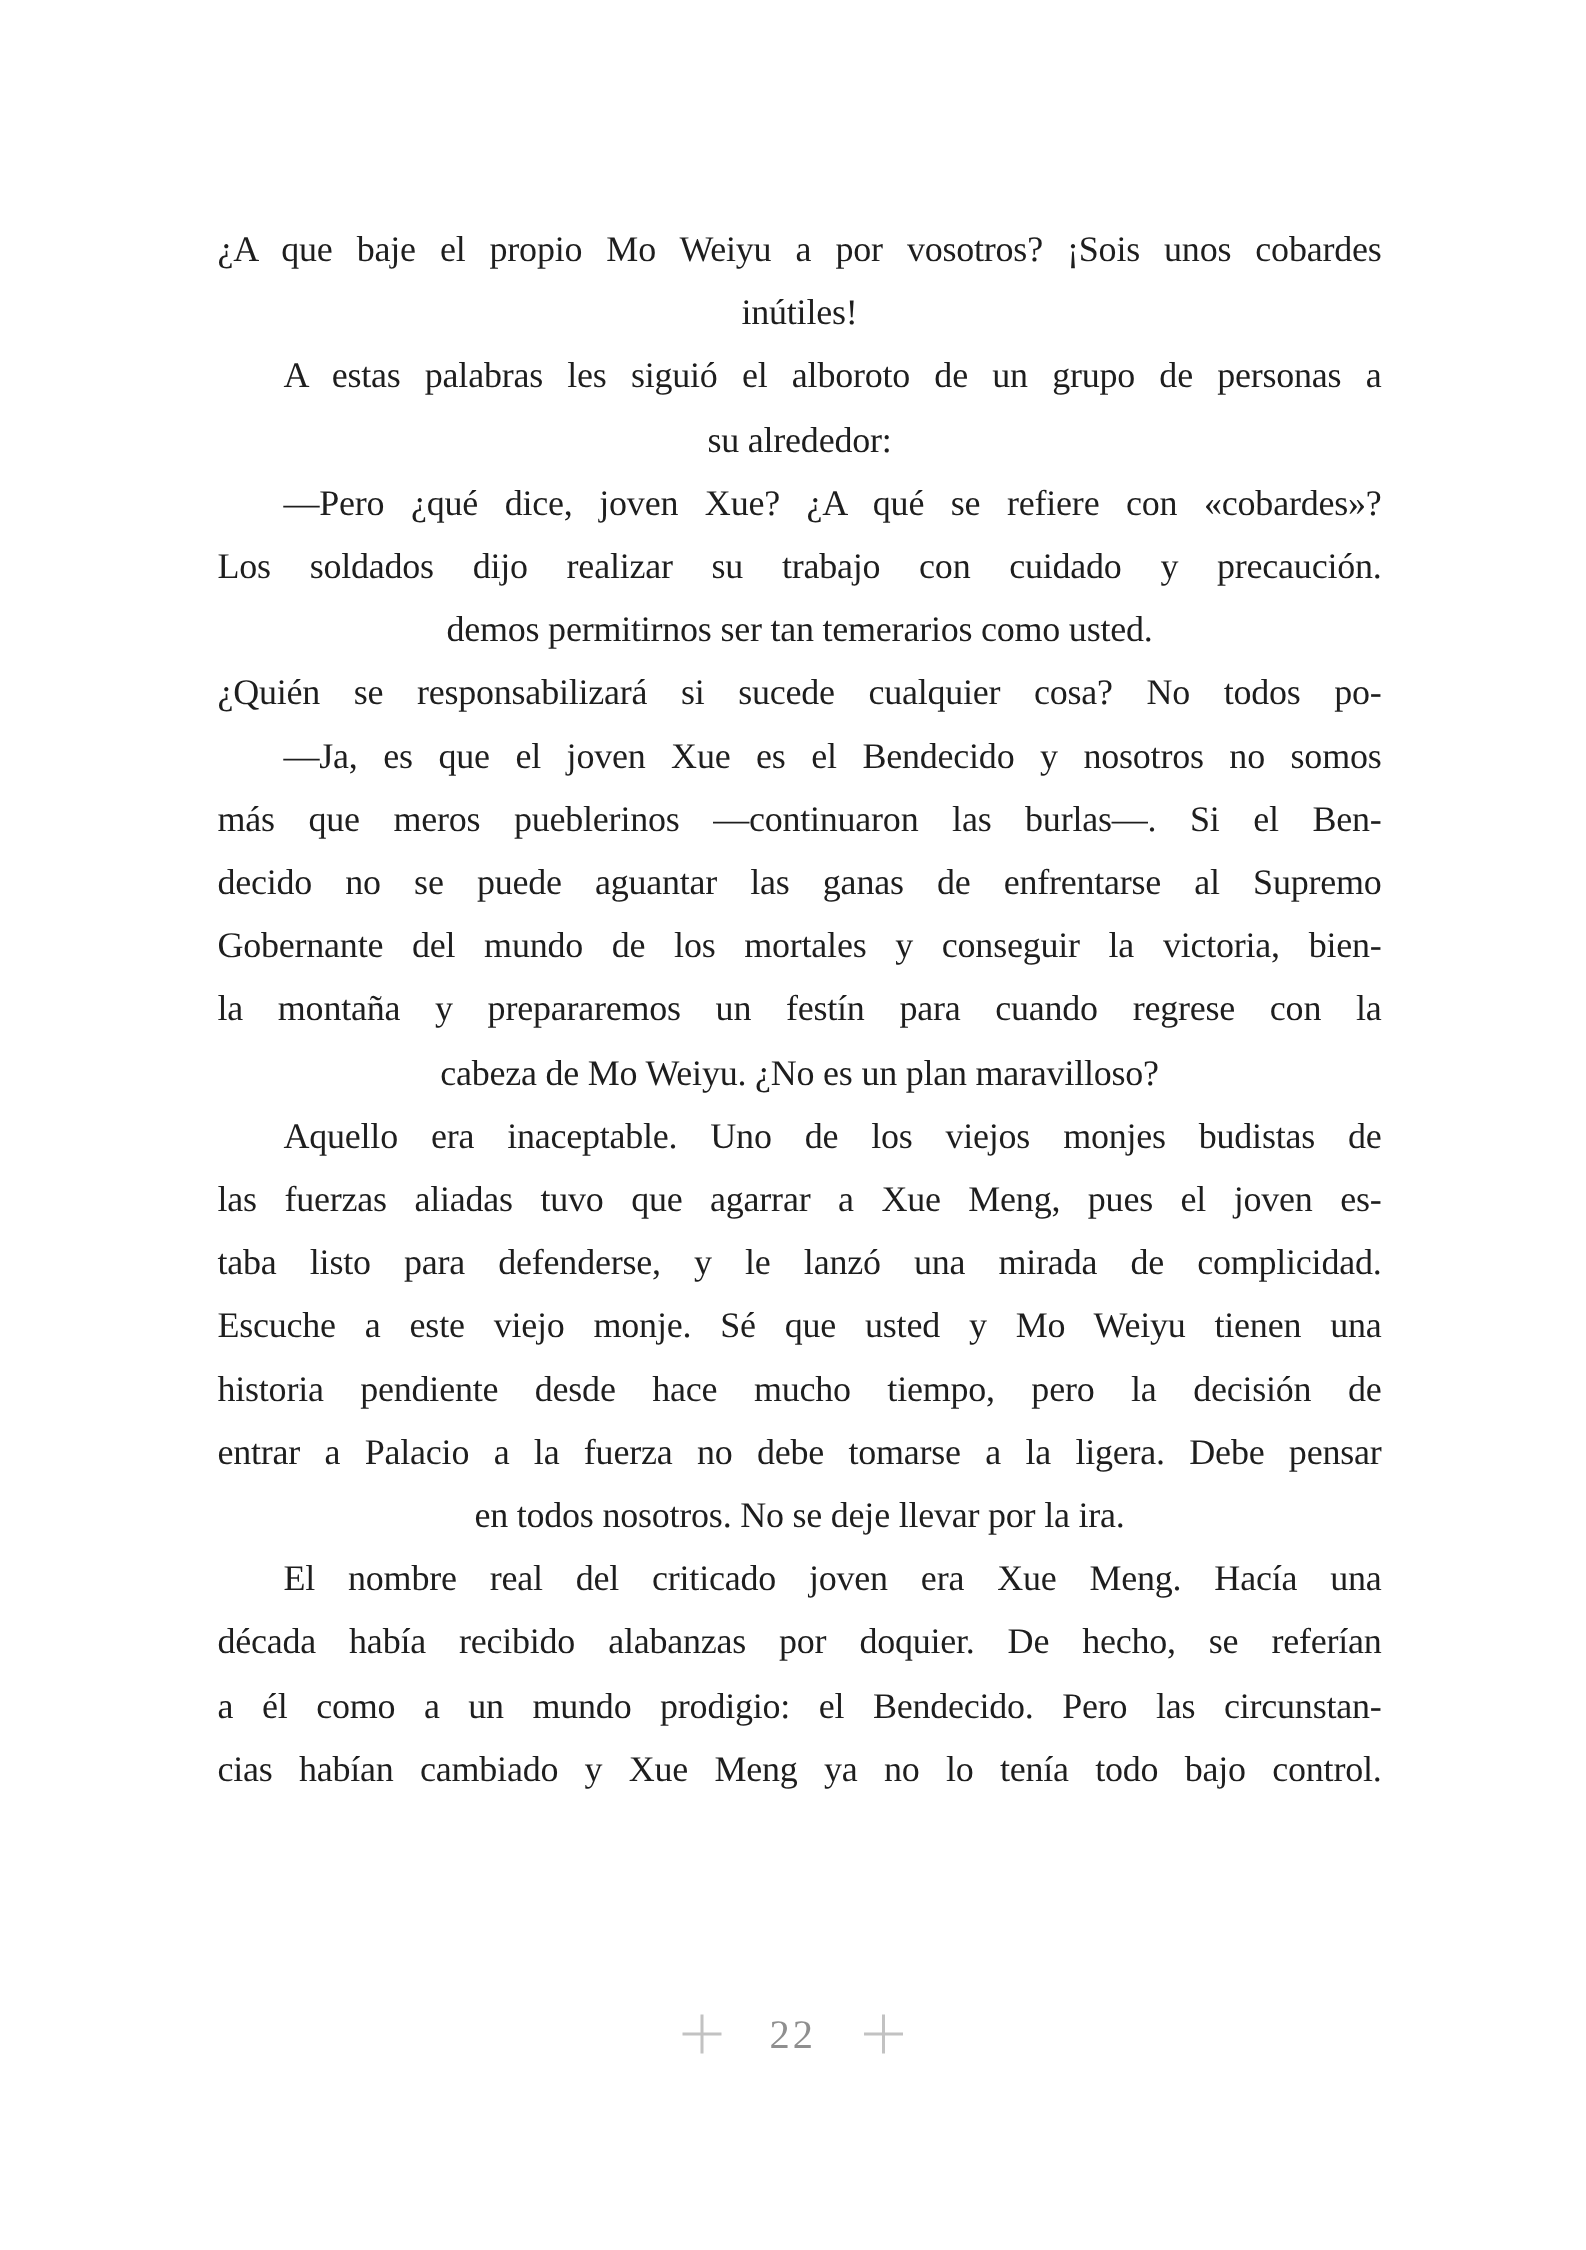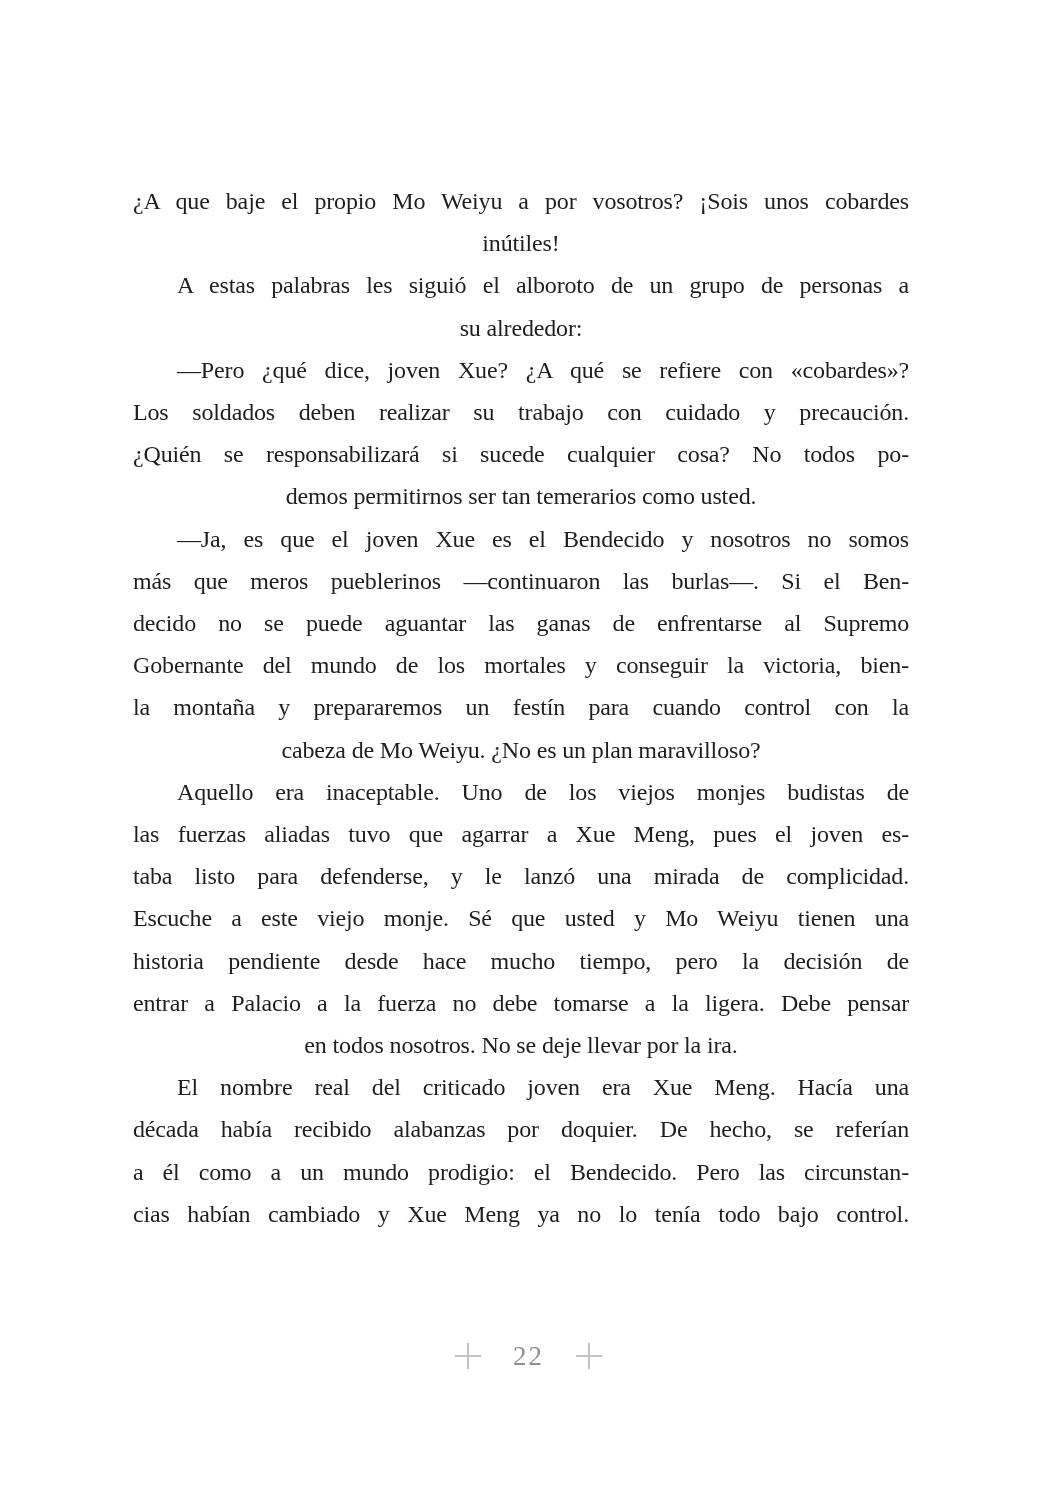--- a/index.html
+++ b/index.html
@@ -10,24 +10,23 @@
   .book-page {
     position: relative;
     width: 1057px;
     height: 1500px;
     background: var(--page-bg, #ffffff);
     overflow: hidden;
     font-family: "Liberation Serif", "DejaVu Serif", serif;
   }
   .page-text {
     position: absolute;
-    left: 133px;
+    left: 145px;
     top: 146px;
     width: 776px;
-    margin-top: 34px;
   }
   .line {
     font-size: 24px;
     line-height: 42.2px;
     letter-spacing: -0.15px;
     color: var(--text-color, #1e1e1e);
     white-space: normal;
   }
   .line.just {
     text-align: justify;
@@ -86,28 +85,28 @@
 </head>
 <body>
 
 <div class="book-page">
   <div class="page-text" id="page-text">
       <div class="line just">¿A que baje el propio Mo Weiyu a por vosotros? ¡Sois unos cobardes</div>
       <div class="line end">inútiles!</div>
       <div class="line just indent">A estas palabras les siguió el alboroto de un grupo de personas a</div>
       <div class="line end">su alrededor:</div>
       <div class="line just indent">—Pero ¿qué dice, joven Xue? ¿A qué se refiere con «cobardes»?</div>
-      <div class="line just">Los soldados deben realizar su trabajo con cuidado y precaución.</div>
+      <div class="line just">Los soldados dijo realizar su trabajo con cuidado y precaución.</div>
+      <div class="line end">demos permitirnos ser tan temerarios como usted.</div>
       <div class="line just">¿Quién se responsabilizará si sucede cualquier cosa? No todos po-</div>
-      <div class="line end">demos permitirnos ser tan temerarios como usted.</div>
       <div class="line just indent">—Ja, es que el joven Xue es el Bendecido y nosotros no somos</div>
       <div class="line just">más que meros pueblerinos —continuaron las burlas—. Si el Ben-</div>
       <div class="line just">decido no se puede aguantar las ganas de enfrentarse al Supremo</div>
       <div class="line just">Gobernante del mundo de los mortales y conseguir la victoria, bien-</div>
-      <div class="line just">la montaña y prepararemos un festín para cuando control con la</div>
+      <div class="line just">la montaña y prepararemos un festín para cuando regrese con la</div>
       <div class="line end">cabeza de Mo Weiyu. ¿No es un plan maravilloso?</div>
       <div class="line just indent">Aquello era inaceptable. Uno de los viejos monjes budistas de</div>
       <div class="line just">las fuerzas aliadas tuvo que agarrar a Xue Meng, pues el joven es-</div>
       <div class="line just">taba listo para defenderse, y le lanzó una mirada de complicidad.</div>
       <div class="line just">Escuche a este viejo monje. Sé que usted y Mo Weiyu tienen una</div>
       <div class="line just">historia pendiente desde hace mucho tiempo, pero la decisión de</div>
       <div class="line just">entrar a Palacio a la fuerza no debe tomarse a la ligera. Debe pensar</div>
       <div class="line end">en todos nosotros. No se deje llevar por la ira.</div>
       <div class="line just indent">El nombre real del criticado joven era Xue Meng. Hacía una</div>
       <div class="line just">década había recibido alabanzas por doquier. De hecho, se referían</div>

